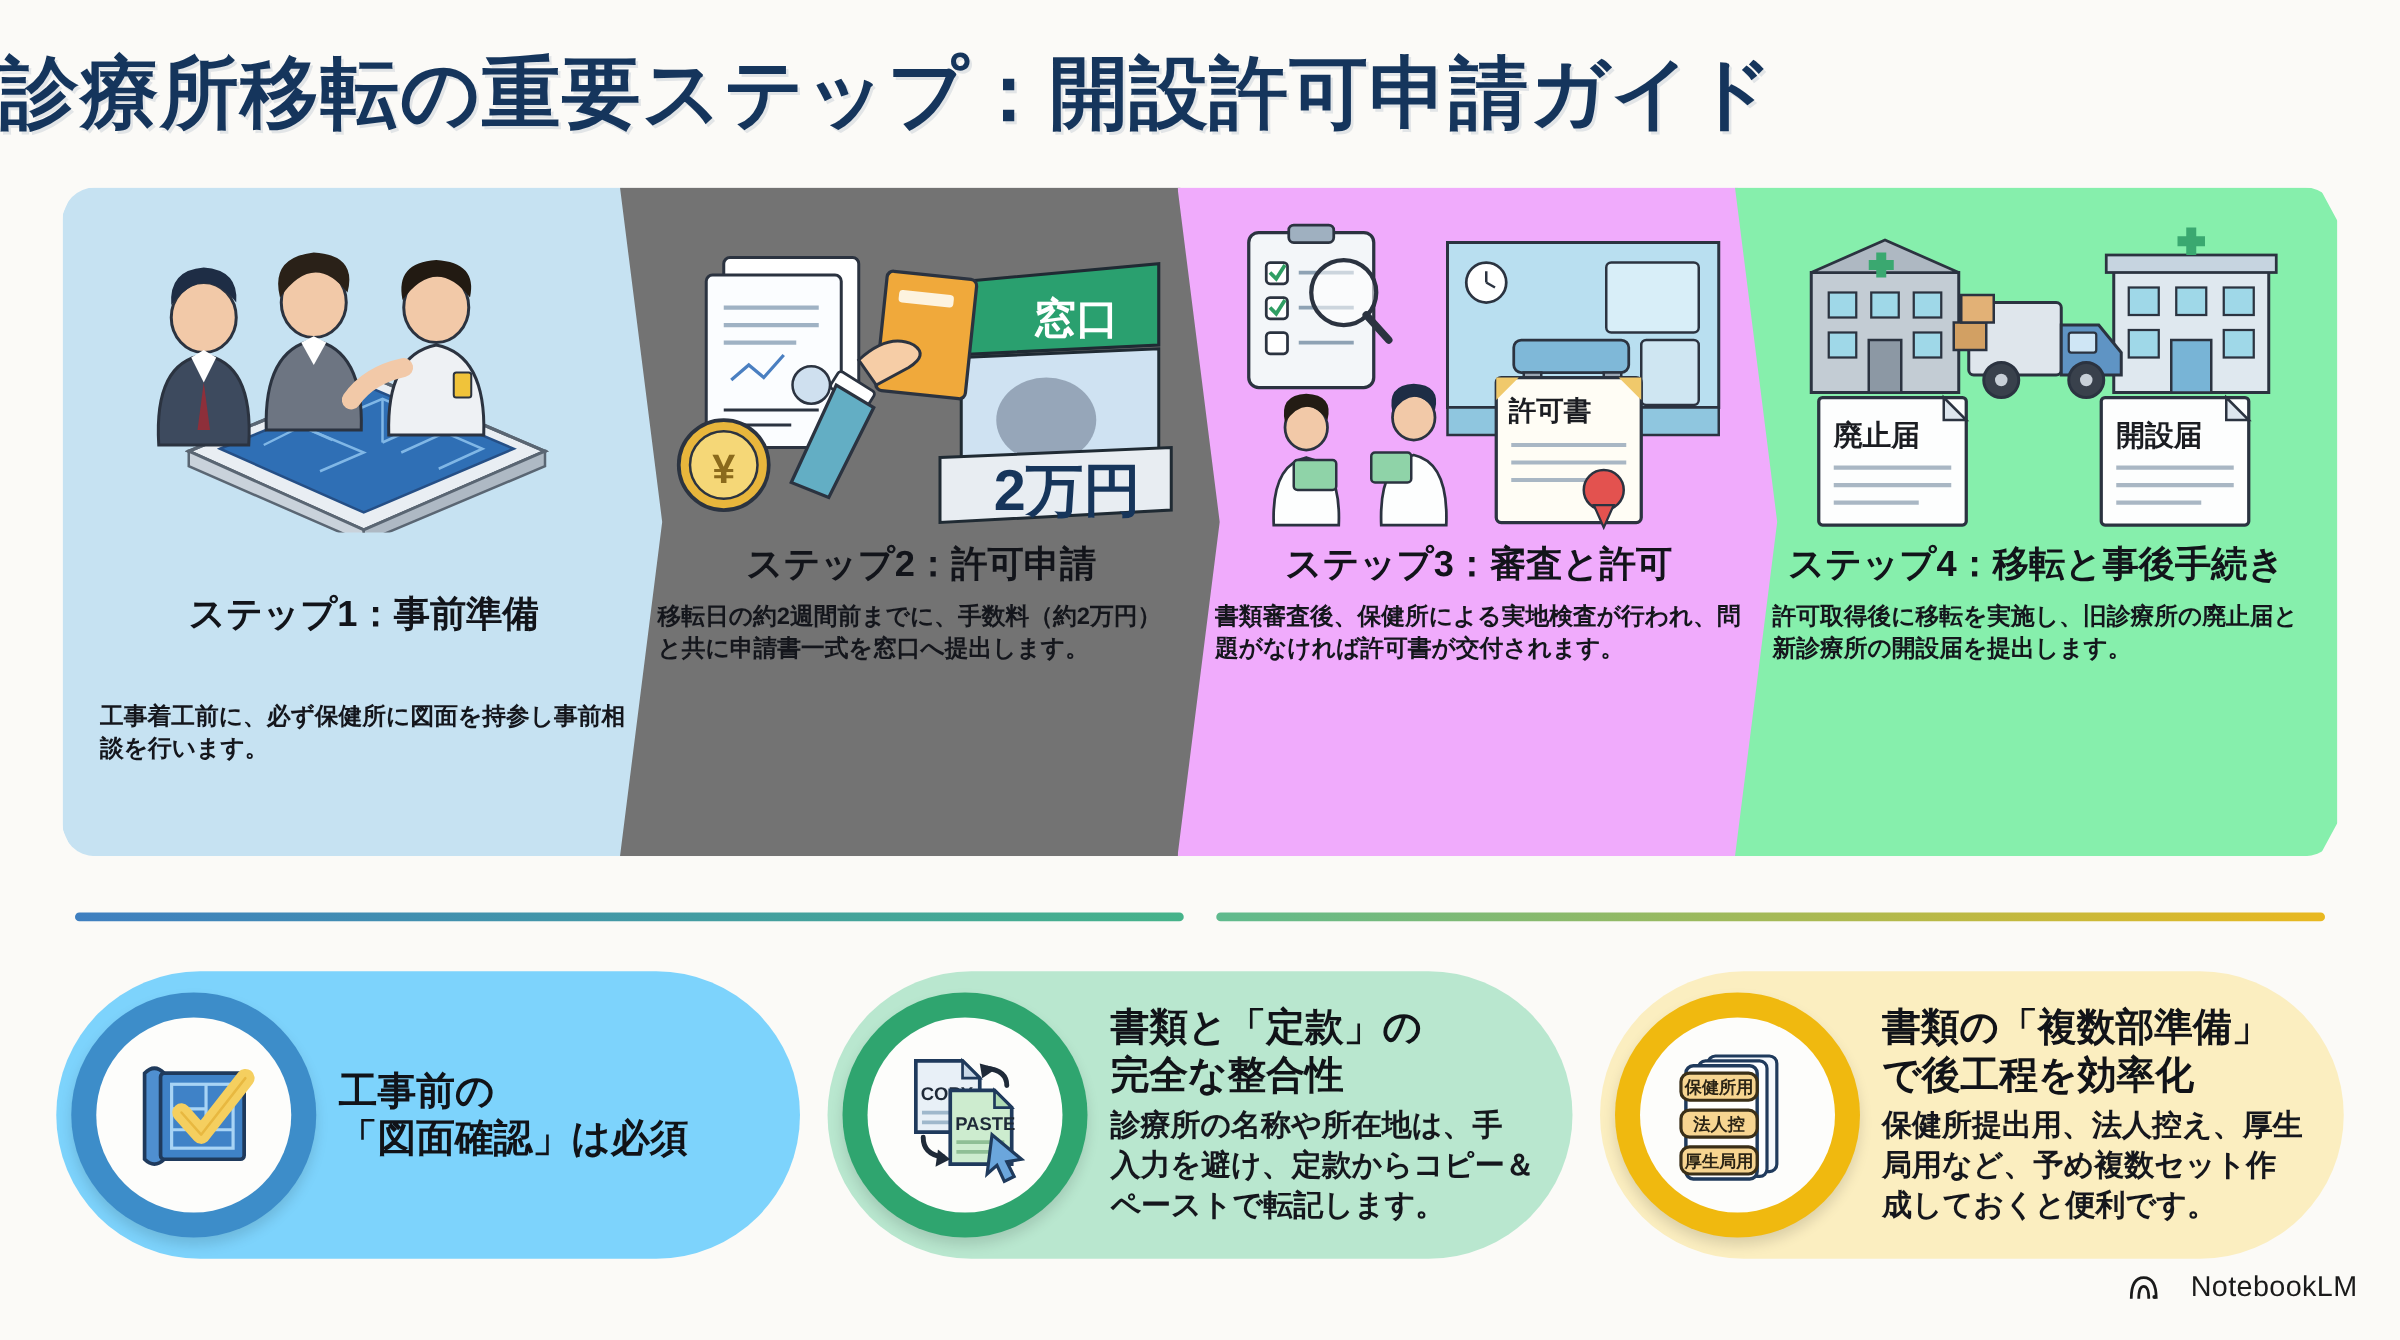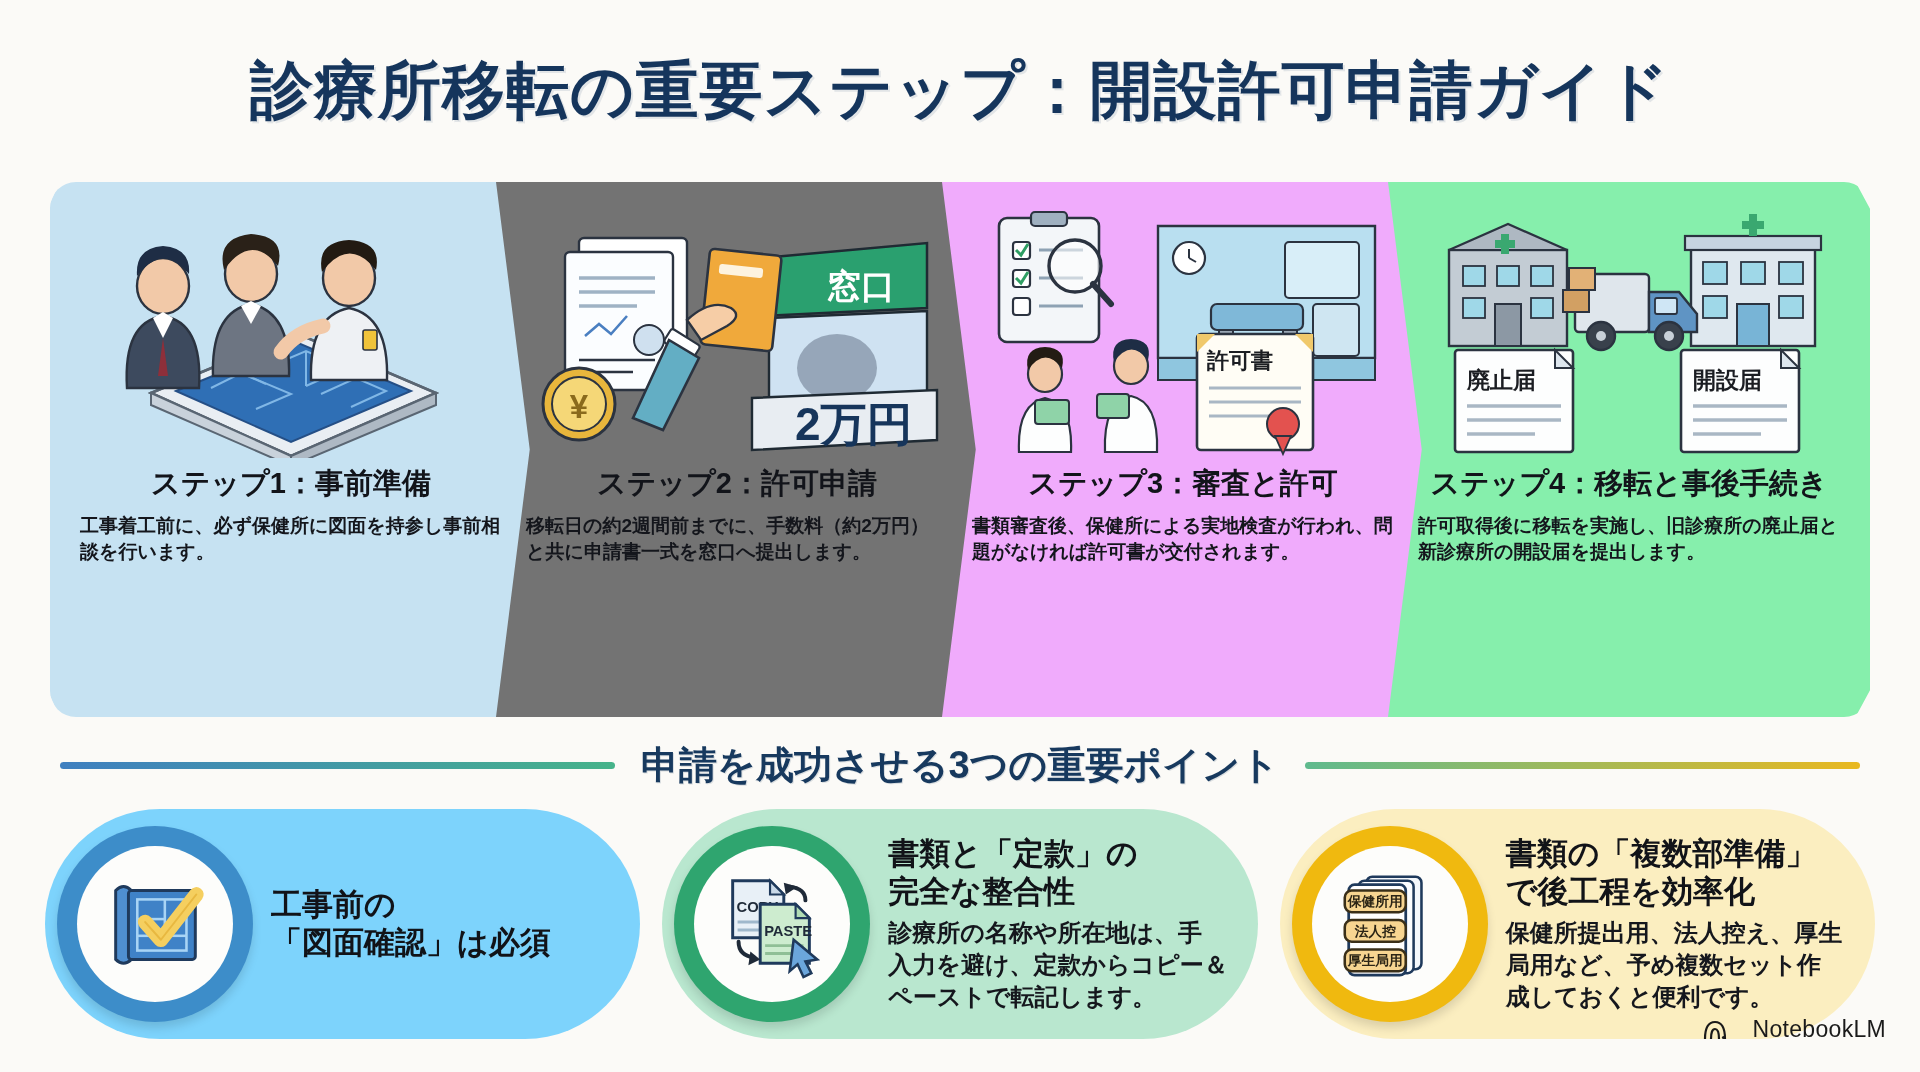--- a/index.html
+++ b/index.html
@@ -8,24 +8,23 @@
     width: 1920px;
     height: 1072px;
     background: #fbfaf7;
     font-family: "Liberation Sans", "DejaVu Sans", sans-serif;
     overflow: hidden;
     position: relative;
   }
 
   
   .title-wrap {
-    height: 182px;
+    height: 150px;
     display: flex;
     align-items: center;
-    justify-content: center;
   }
   .main-title {
     font-size: 63px;
     font-weight: bold;
     color: #15355c;
     letter-spacing: 1px;
     text-shadow: 2px 2px 0 rgba(180,190,200,.35);
     white-space: nowrap;
   }
 
@@ -40,20 +39,21 @@
     position: relative;
     flex: 1;
     padding: 22px 30px 0 30px;
     display: flex;
     flex-direction: column;
   }
   
   .step.s1 {
     border-radius: 26px 0 0 26px;
     clip-path: polygon(0 4%, 0 96%, 2% 100%, 93% 100%, 100% 50%, 93% 0, 2% 0);
+    gap: 40px;
   }
   .step.mid {
     margin-left: -36px;
     clip-path: polygon(0 0, 93% 0, 100% 50%, 93% 100%, 0 100%, 7% 50%);
   }
   .step.s4 {
     margin-left: -36px;
     border-radius: 0 26px 26px 0;
     clip-path: polygon(0 0, 97% 0, 100% 5%, 100% 95%, 97% 100%, 0 100%, 7% 50%);
   }
@@ -402,21 +402,20 @@
         </g>
       </svg>
     </div>
     <div class="step-title">ステップ4：移転と事後手続き</div>
     <div class="step-body">許可取得後に移転を実施し、旧診療所の廃止届と新診療所の開設届を提出します。</div>
   </div>
 </div>
 
 <div class="divider">
   <div class="dline left"></div>
-  <div class="divider-title">申請を成功させる3つの重要ポイント</div>
   <div class="dline right"></div>
 </div>
 
 <div class="points">
 
   <div class="point p1">
     <div class="badge b1">
       <div class="ring"></div>
       <div class="inner">
         <svg viewBox="0 0 120 120" width="118" height="118">

